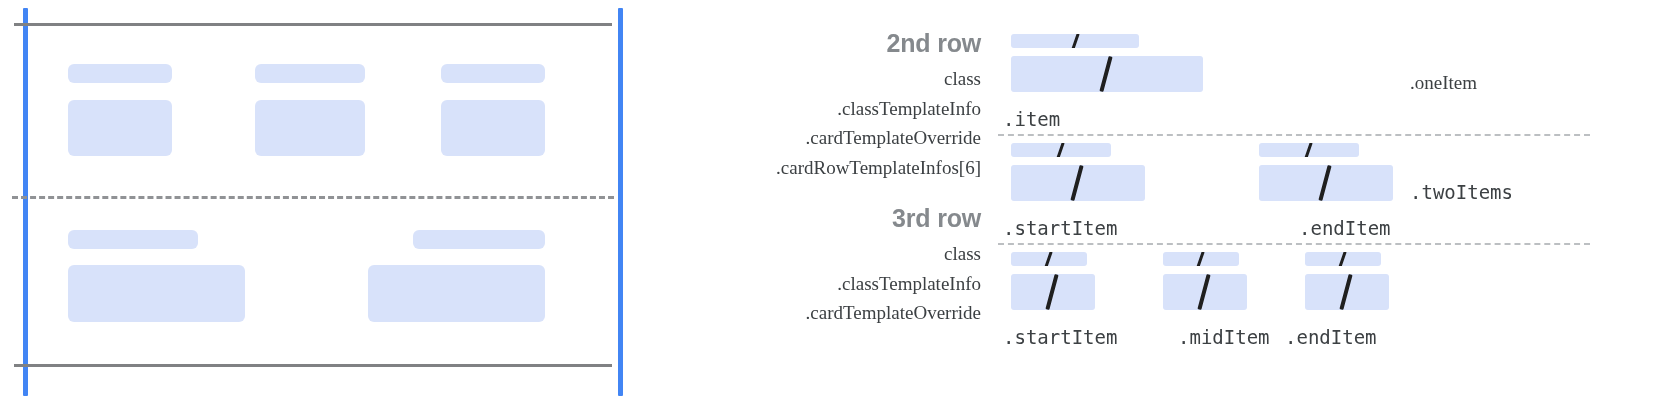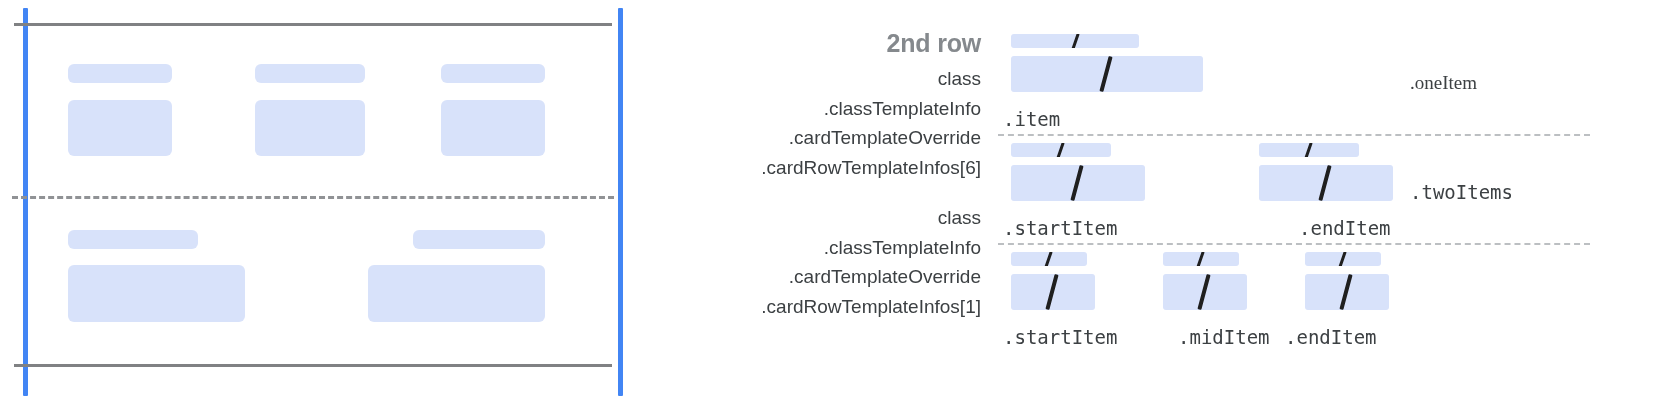--- a/index.html
+++ b/index.html
@@ -71,21 +71,21 @@
   .mid-title {
     font-family: "Liberation Sans", sans-serif;
     font-size: 25px;
     font-weight: bold;
     color: #85898d;
     letter-spacing: -0.2px;
     line-height: 30px;
     margin: 0 0 6px 0;
   }
   .mid-code {
-    font-family: Liberation Sans, sans-serif;
+    font-family: Liberation Serif, serif;
     font-size: 19px;
     color: #3c4043;
     line-height: 29.5px;
     white-space: pre;
   }
 
   
   #right-panel {
     position: absolute;
     left: 985px; top: 0;
@@ -178,24 +178,24 @@
 
   <div class="mid-block row2">
     <div class="mid-title">2nd row</div>
     <div class="mid-code">class</div>
     <div class="mid-code">.classTemplateInfo</div>
     <div class="mid-code">.cardTemplateOverride</div>
     <div class="mid-code">.cardRowTemplateInfos[6]</div>
   </div>
 
   <div class="mid-block row3">
+    <div class="mid-title">3rd row</div>
     <div class="mid-code">class</div>
     <div class="mid-code">.classTemplateInfo</div>
     <div class="mid-code">.cardTemplateOverride</div>
-    <div class="mid-code">.cardRowTemplateInfos[1]</div>
   </div>
 </div>
 
 <div id="right-panel">
 
   <div class="r-dashed d1"></div>
   <div class="r-dashed d2"></div>
 
   <div class="slot" style="left:26px; top:34px; width:192px;">
     <div class="bar-sm" style="width:128px;">

